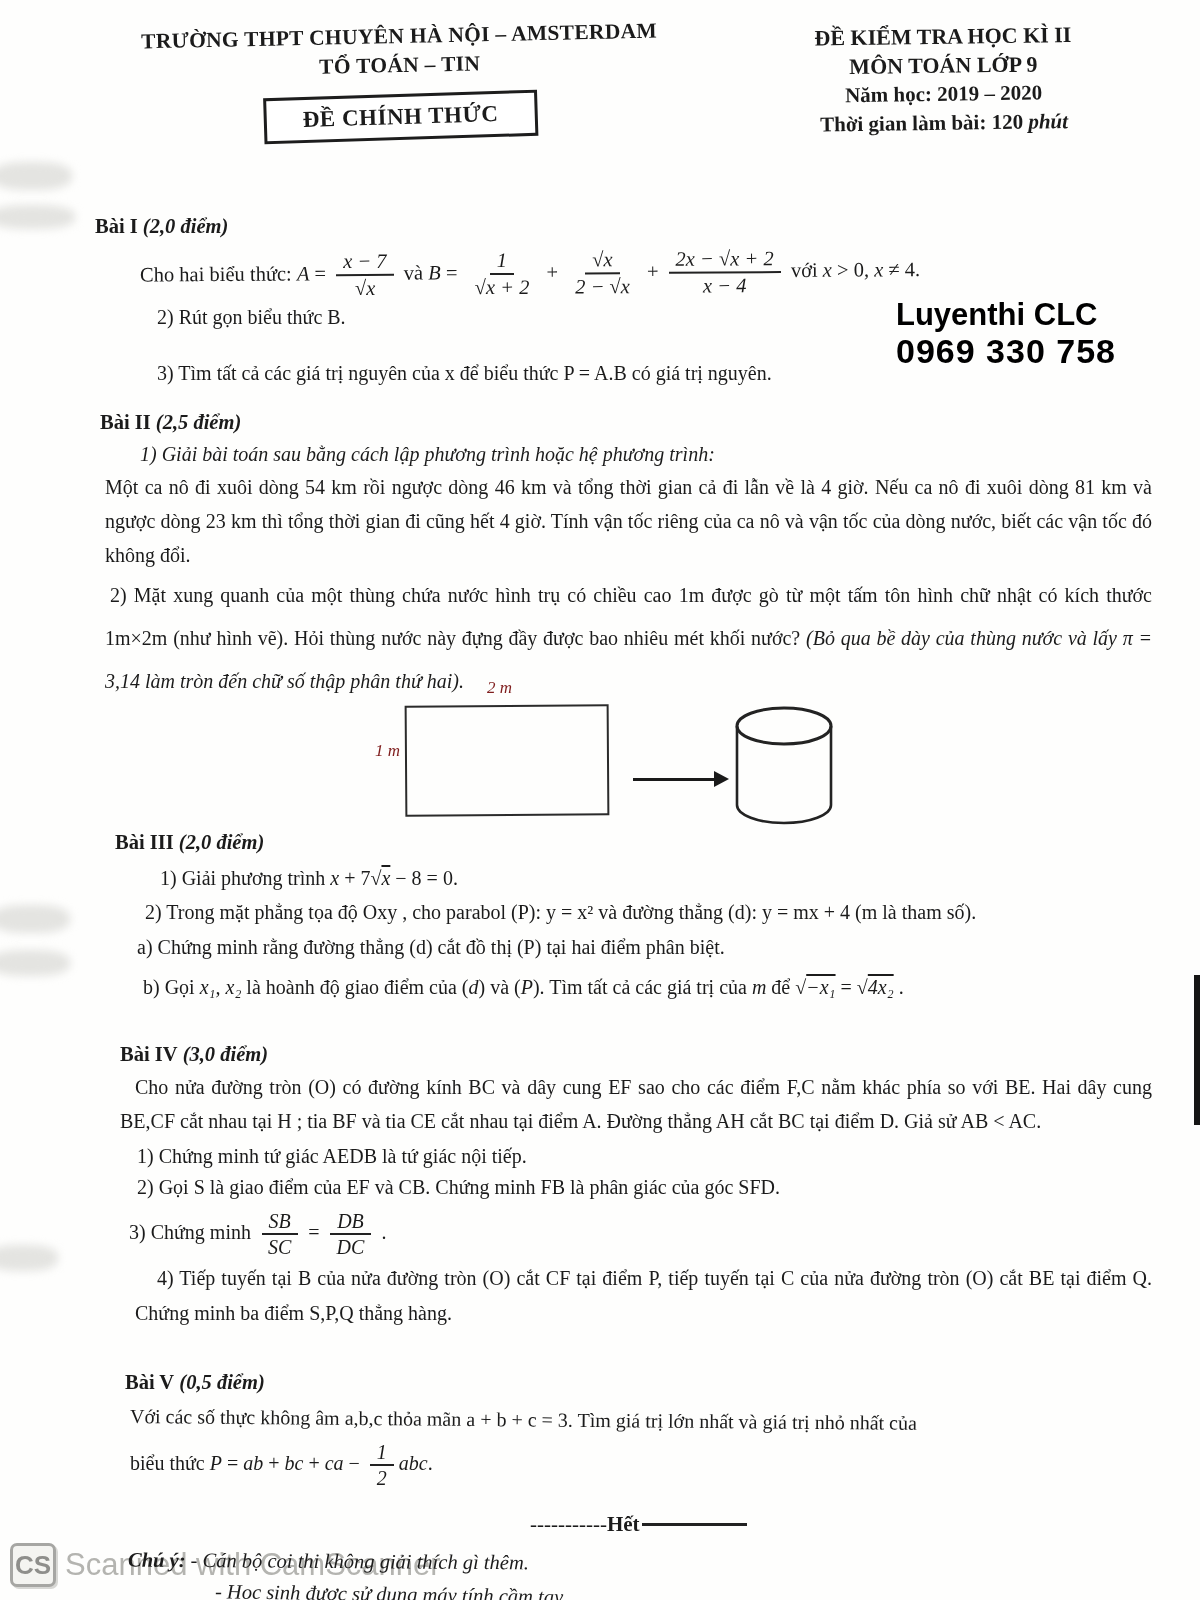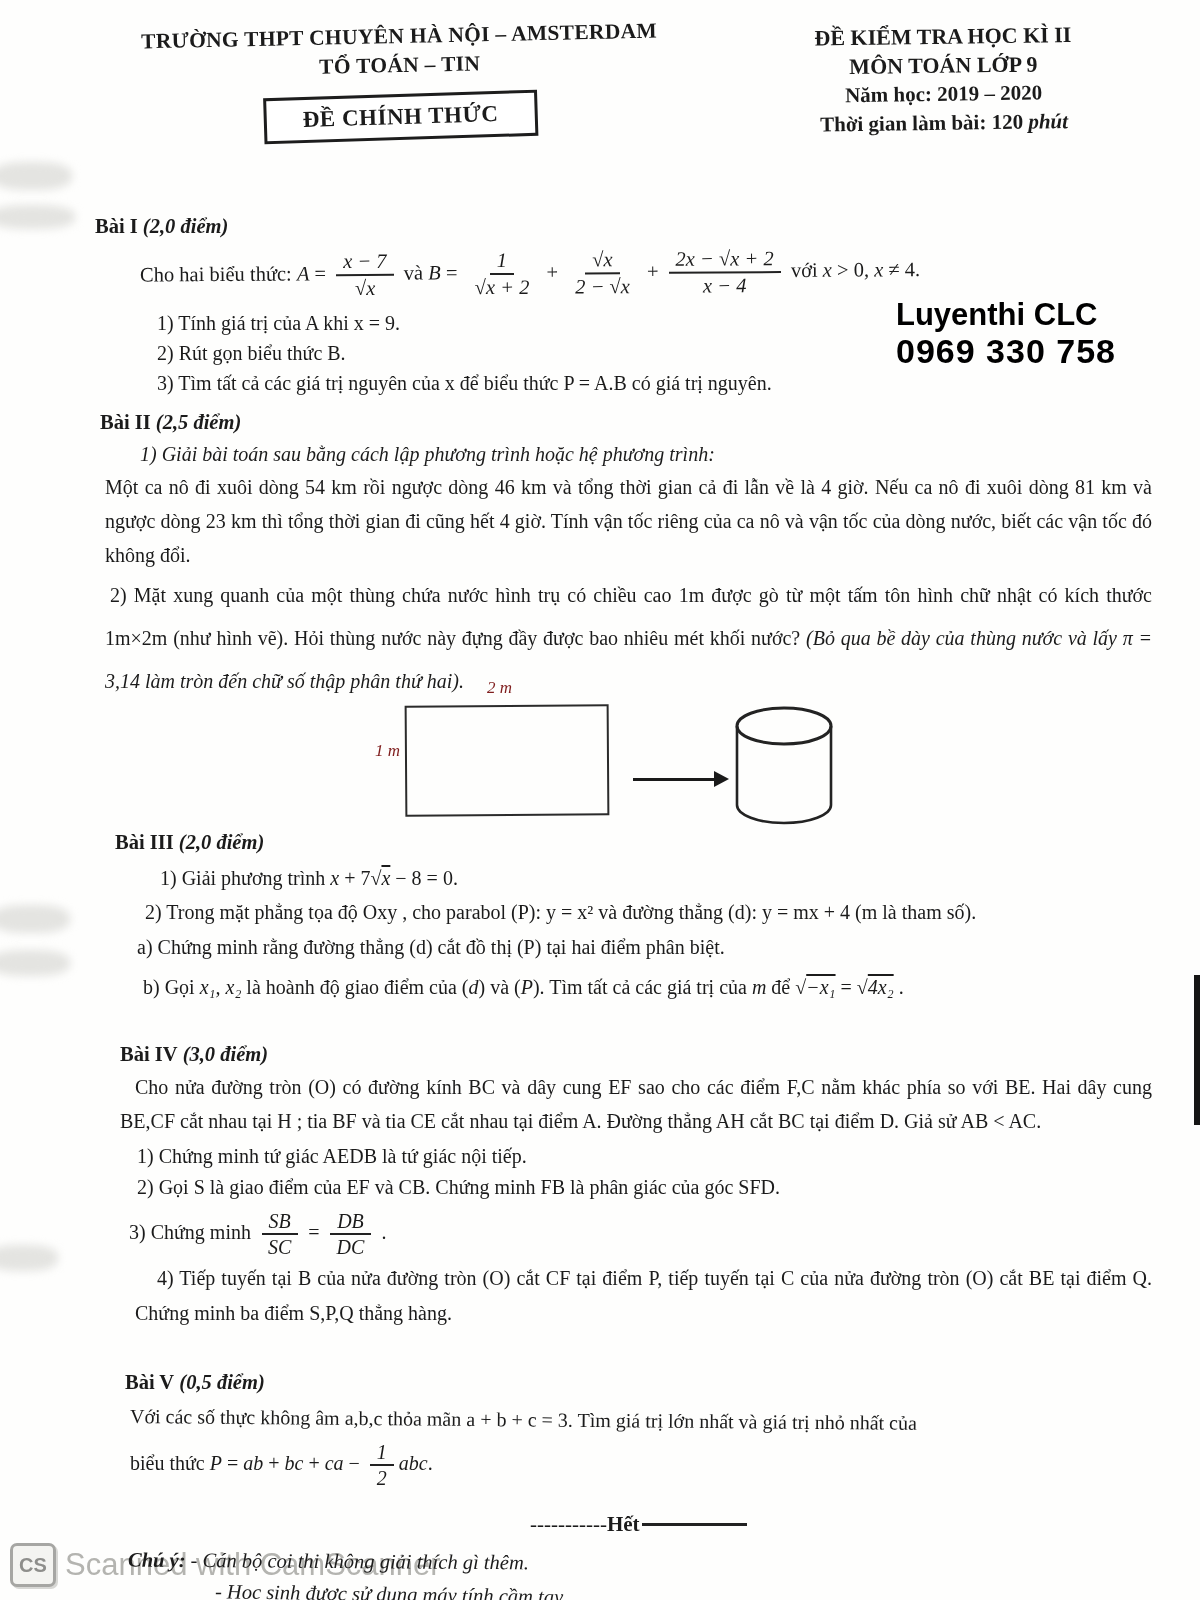--- a/index.html
+++ b/index.html
@@ -60,21 +60,21 @@
   .sm4{left:-10px;top:950px;width:80px;height:26px;}
   .sm5{left:-12px;top:1245px;width:70px;height:26px;}
   
   .het-row{position:absolute;top:1512px;left:530px;font-size:21px;white-space:nowrap;}
   .het-row .bt{font-weight:bold;}
   .het-line{display:inline-block;width:105px;border-top:3px solid #222;vertical-align:middle;
             margin:0 0 4px 2px;}
   .scanner{position:absolute;left:10px;top:1543px;display:flex;align-items:center;
            font-family:"Liberation Sans","DejaVu Sans",sans-serif;z-index:1;}
   .cs-box{width:40px;height:38px;border:3px solid #a6a6a3;border-radius:7px;background:#f4f4f1;
-          color:#8e8e8b;font-weight:bold;font-size:20px;display:flex;align-items:center;
+          color:#8e8e8b;font-weight:bold;font-size:26px;display:flex;align-items:center;
           justify-content:center;box-shadow:2px 2px 0 #d8d8d5;}
   .scan-text{margin-left:9px;font-size:31px;color:#b4b4b0;white-space:nowrap;}
   .note1{position:absolute;left:128px;top:1545px;font-size:20.5px;font-style:italic;z-index:2;
          transform:rotate(0.4deg);}
   .note1 .bt{font-weight:bold;}
   .note2{position:absolute;left:215px;top:1578px;font-size:20.5px;font-style:italic;z-index:2;
          transform:rotate(0.9deg);}
 </style>
 </head>
 <body>
@@ -117,23 +117,22 @@
         </span> và <i>B</i> = <span class="frac">
           <span class="num">1</span>
           <span class="den">√x + 2</span>
         </span> + <span class="frac">
           <span class="num">√x</span>
           <span class="den">2 − √x</span>
         </span> + <span class="frac">
           <span class="num">2x − √x + 2</span>
           <span class="den">x − 4</span>
         </span> với <i>x</i> &gt; 0, <i>x</i> ≠ 4.</p>
-    <p style="margin-left:62px;line-height:30px;margin-top:6px;">1) Tính giá trị của A khi x = 9.</p>
     <p style="margin-left:62px;line-height:30px;">2) Rút gọn biểu thức B.</p>
-    <p style="margin-left:62px;line-height:30px;">3) Tìm tất cả các giá trị nguyên của x để biểu thức P = A.B có giá trị nguyên.</p>
+    <p style="margin-left:62px;line-height:30px;margin-top:26px;">3) Tìm tất cả các giá trị nguyên của x để biểu thức P = A.B có giá trị nguyên.</p>
   </section>
 
   <section class="sec" style="top:408px;">
     <p class="sec-head" style="margin-left:5px;"><span class="bt">Bài II</span> <span class="pts">(2,5 điểm)</span></p>
     <p class="it" style="margin-left:45px;line-height:32px;margin-top:2px;">1) Giải bài toán sau bằng cách lập phương trình hoặc hệ phương trình:</p>
     <p class="just" style="margin-left:10px;line-height:34px;">Một ca nô đi xuôi dòng 54 km rồi ngược dòng 46 km và tổng thời gian cả đi lẫn về là 4 giờ. Nếu ca nô đi xuôi dòng 81 km và ngược dòng 23 km thì tổng thời gian đi cũng hết 4 giờ. Tính vận tốc riêng của ca nô và vận tốc của dòng nước, biết các vận tốc đó không đổi.</p>
     <p class="just" style="margin-left:10px;text-indent:5px;line-height:43px;margin-top:2px;"><span>2) Mặt xung quanh của một thùng chứa nước hình trụ có chiều cao 1m được gò từ một tấm tôn hình chữ nhật có kích thước 1m×2m (như hình vẽ). Hỏi thùng nước này đựng đầy được bao nhiêu mét khối nước? </span><span class="it">(Bỏ qua bề dày của thùng nước và lấy π = 3,14 làm tròn đến chữ số thập phân thứ hai).</span></p>
   </section>
 
   <div class="figure">

